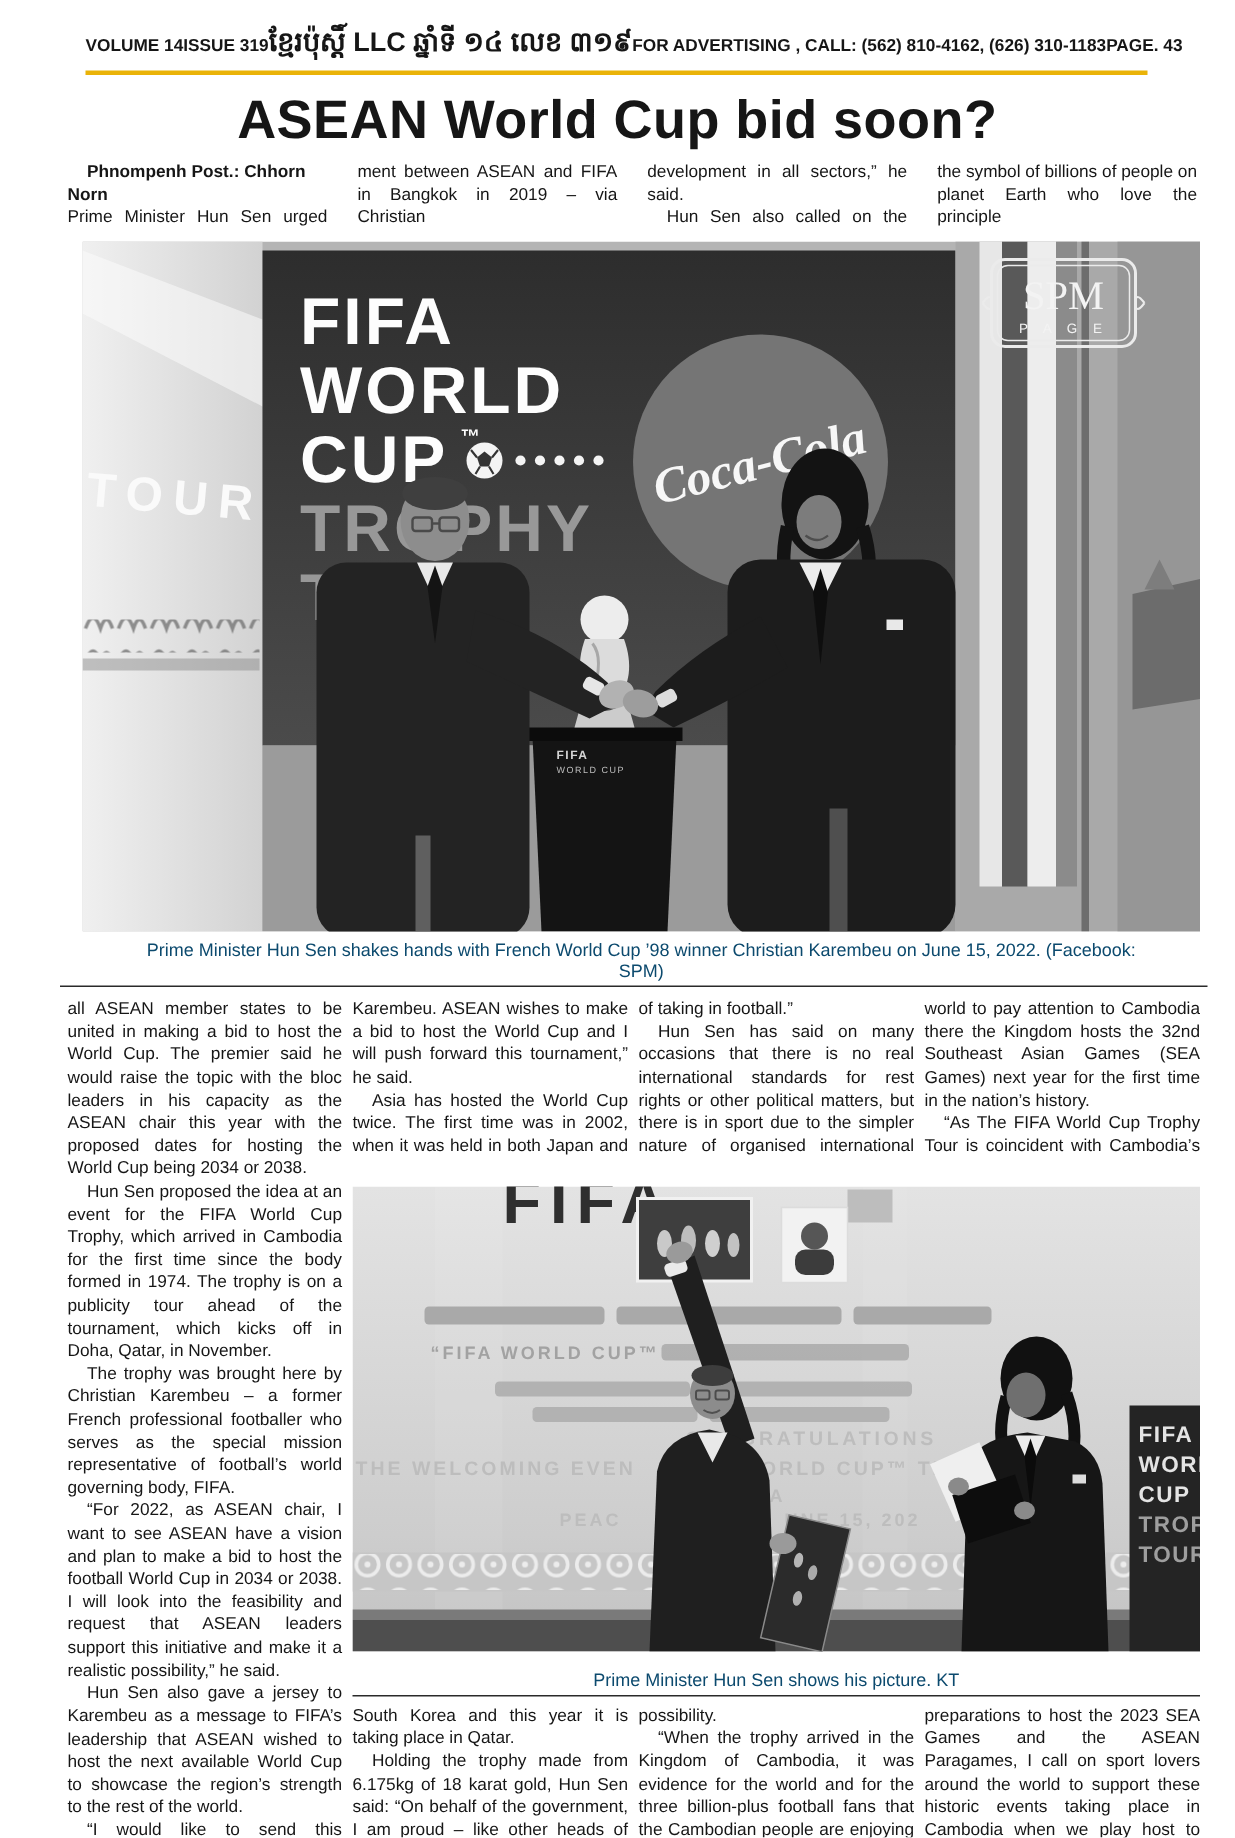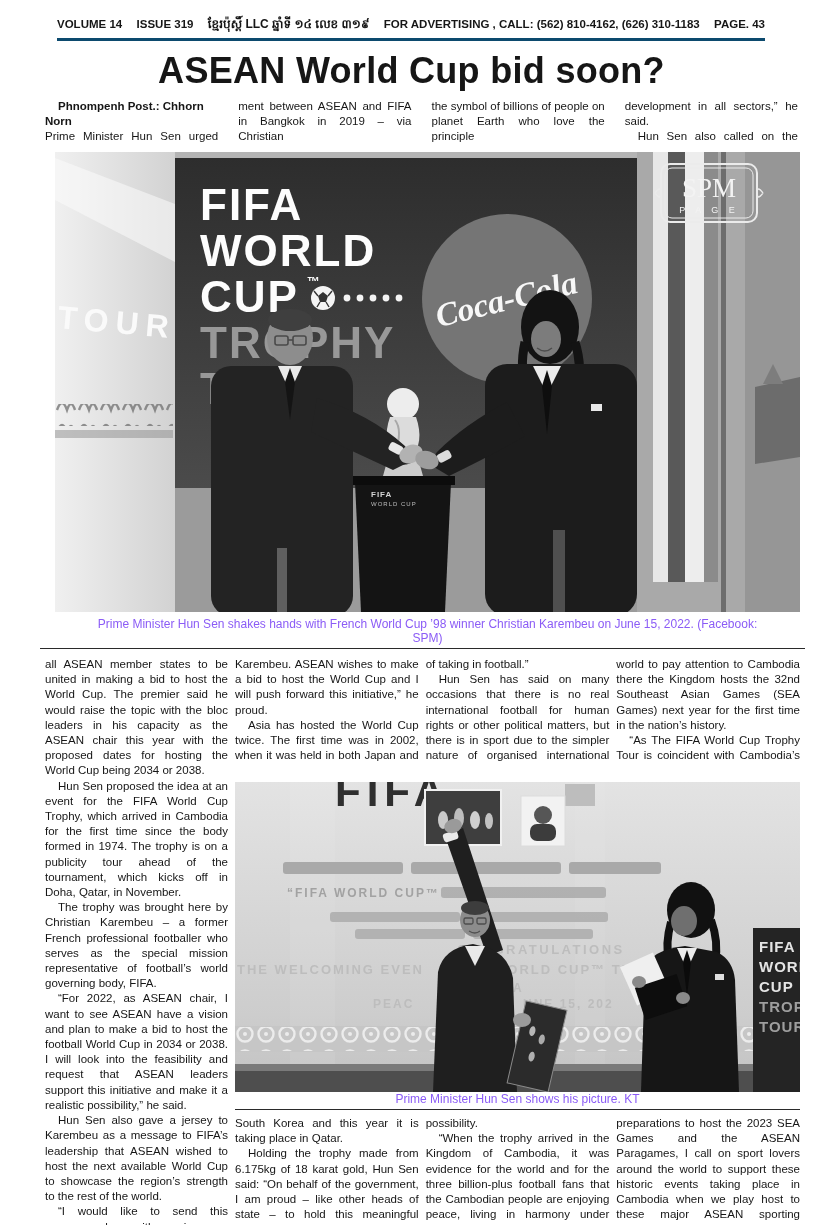--- a/index.html
+++ b/index.html
@@ -1,39 +1,39 @@
 <!DOCTYPE html>
 <html><head>
 <meta charset="utf-8">
 <style>
   html,body{margin:0;padding:0;background:#fff;}
   .page{position:relative;width:823px;height:1225px;background:#fff;overflow:hidden;
         font-family:"Liberation Sans",sans-serif;color:#161616;}
   
   .masthead{display:flex;justify-content:space-between;align-items:baseline;
-            margin:16px 58px 0 57px;padding-bottom:4px;border-bottom:3px solid #0c4a6e;
+            margin:16px 58px 0 57px;padding-bottom:4px;border-bottom:3px solid #eab308;
             font-size:11.5px;font-weight:bold;white-space:nowrap;}
-  .masthead .khmer{font-size:12px;}
+  .masthead .khmer{font-size:18px;}
   
   .headline{text-align:center;font-size:36px;font-weight:bold;margin:9px 0 7px;letter-spacing:.3px;}
   
   .cols4{display:flex;gap:20px;margin:0 25px 0 45px;height:49px;overflow:hidden;}
   .cols4 .c{flex:1;min-width:0;}
   p{margin:0;font-size:11.5px;line-height:15.2px;text-align:justify;}
   p.ind{text-indent:13px;}
   p.jl{text-align-last:justify;}
   .byline{font-weight:bold;text-indent:13px;text-align:left;}
   
   figure{margin:0;}
   .photo1{margin:4px 23px 0 55px;line-height:0;}
   .photo2{margin:4px 0 0 0;line-height:0;}
-  figcaption{font-size:12px;line-height:14px;text-align:center;color:#8b5cf6;}
+  figcaption{font-size:12px;line-height:14px;text-align:center;color:#0c4a6e;}
   .cap1{margin:5px 40px 0 40px;}
   .rule1{border-bottom:1.5px solid #2a2a2a;margin:3px 18px 8px 40px;}
-  .cap2{margin:0 0 0 0;}
+  .cap2{margin:12px 0 0 0;}
   .rule2{border-bottom:1.5px solid #2a2a2a;margin:3px 0 6px 0;}
   
   .body-wrap{display:flex;gap:7px;margin:0 23px 0 45px;}
   .leftcol{width:183px;flex:none;}
   .rightregion{flex:1;min-width:0;}
   .cols3{display:flex;gap:7px;}
   .cols3 .c{flex:1;min-width:0;}
   .cols3.top{height:121px;overflow:hidden;}
   svg text{font-family:"Liberation Sans",sans-serif;}
   .serif{font-family:"Liberation Serif",serif;}
@@ -55,25 +55,25 @@
 
   <div class="cols4">
     <div class="c">
       <p class="byline">Phnompenh Post.: Chhorn Norn</p>
       <p class="jl">Prime Minister Hun Sen urged</p>
     </div>
     <div class="c">
       <p class="jl">ment between ASEAN and FIFA in Bangkok in 2019 – via Christian</p>
     </div>
     <div class="c">
-      <p class="jl">the symbol of billions of people on planet Earth who love the principle</p>
-    </div>
-    <div class="c">
       <p class="jl">development in all sectors,” he said.</p>
       <p class="ind jl">Hun Sen also called on the</p>
+    </div>
+    <div class="c">
+      <p class="jl">the symbol of billions of people on planet Earth who love the principle</p>
     </div>
   </div>
 
   <figure class="photo1">
     <svg width="745" height="460" viewBox="0 0 745 460">
       <defs>
         <linearGradient id="wallL" x1="0" y1="0" x2="1" y2="0">
           <stop offset="0" stop-color="#f0f0f0"></stop>
             <stop offset="1" stop-color="#d2d2d2"></stop>
         </linearGradient>
@@ -200,26 +200,26 @@
       <p class="ind">Hun Sen proposed the idea at an event for the FIFA World Cup Trophy, which arrived in Cambodia for the first time since the body formed in 1974. The trophy is on a publicity tour ahead of the tournament, which kicks off in Doha, Qatar, in November.</p>
       <p class="ind">The trophy was brought here by Christian Karembeu – a former French professional footballer who serves as the special mission representative of football’s world governing body, FIFA.</p>
       <p class="ind">“For 2022, as ASEAN chair, I want to see ASEAN have a vision and plan to make a bid to host the football World Cup in 2034 or 2038. I will look into the feasibility and request that ASEAN leaders support this initiative and make it a realistic possibility,” he said.</p>
       <p class="ind">Hun Sen also gave a jersey to Karembeu as a message to FIFA’s leadership that ASEAN wished to host the next available World Cup to showcase the region’s strength to the rest of the world.</p>
       <p class="ind jl">“I would like to send this message along with my jersey – which I received from the FIFA director-general when we signed an agree-</p>
     </div>
 
     <div class="rightregion">
       <div class="cols3 top">
         <div class="c">
-          <p>Karembeu. ASEAN wishes to make a bid to host the World Cup and I will push forward this initiative,” he proud.</p>
+          <p>Karembeu. ASEAN wishes to make a bid to host the World Cup and I will push forward this tournament,” he said.</p>
           <p class="ind jl">Asia has hosted the World Cup twice. The first time was in 2002, when it was held in both Japan and</p>
         </div>
         <div class="c">
           <p>of taking in football.”</p>
-          <p class="ind jl">Hun Sen has said on many occasions that there is no real international football for human rights or other political matters, but there is in sport due to the simpler nature of organised international</p>
+          <p class="ind jl">Hun Sen has said on many occasions that there is no real international standards for rest rights or other political matters, but there is in sport due to the simpler nature of organised international</p>
         </div>
         <div class="c">
           <p>world to pay attention to Cambodia there the Kingdom hosts the 32nd Southeast Asian Games (SEA Games) next year for the first time in the nation’s history.</p>
           <p class="ind jl">“As The FIFA World Cup Trophy Tour is coincident with Cambodia’s</p>
         </div>
       </div>
 
       <figure class="photo2">
         <svg width="565" height="310" viewBox="0 0 565 310">
           <defs>

